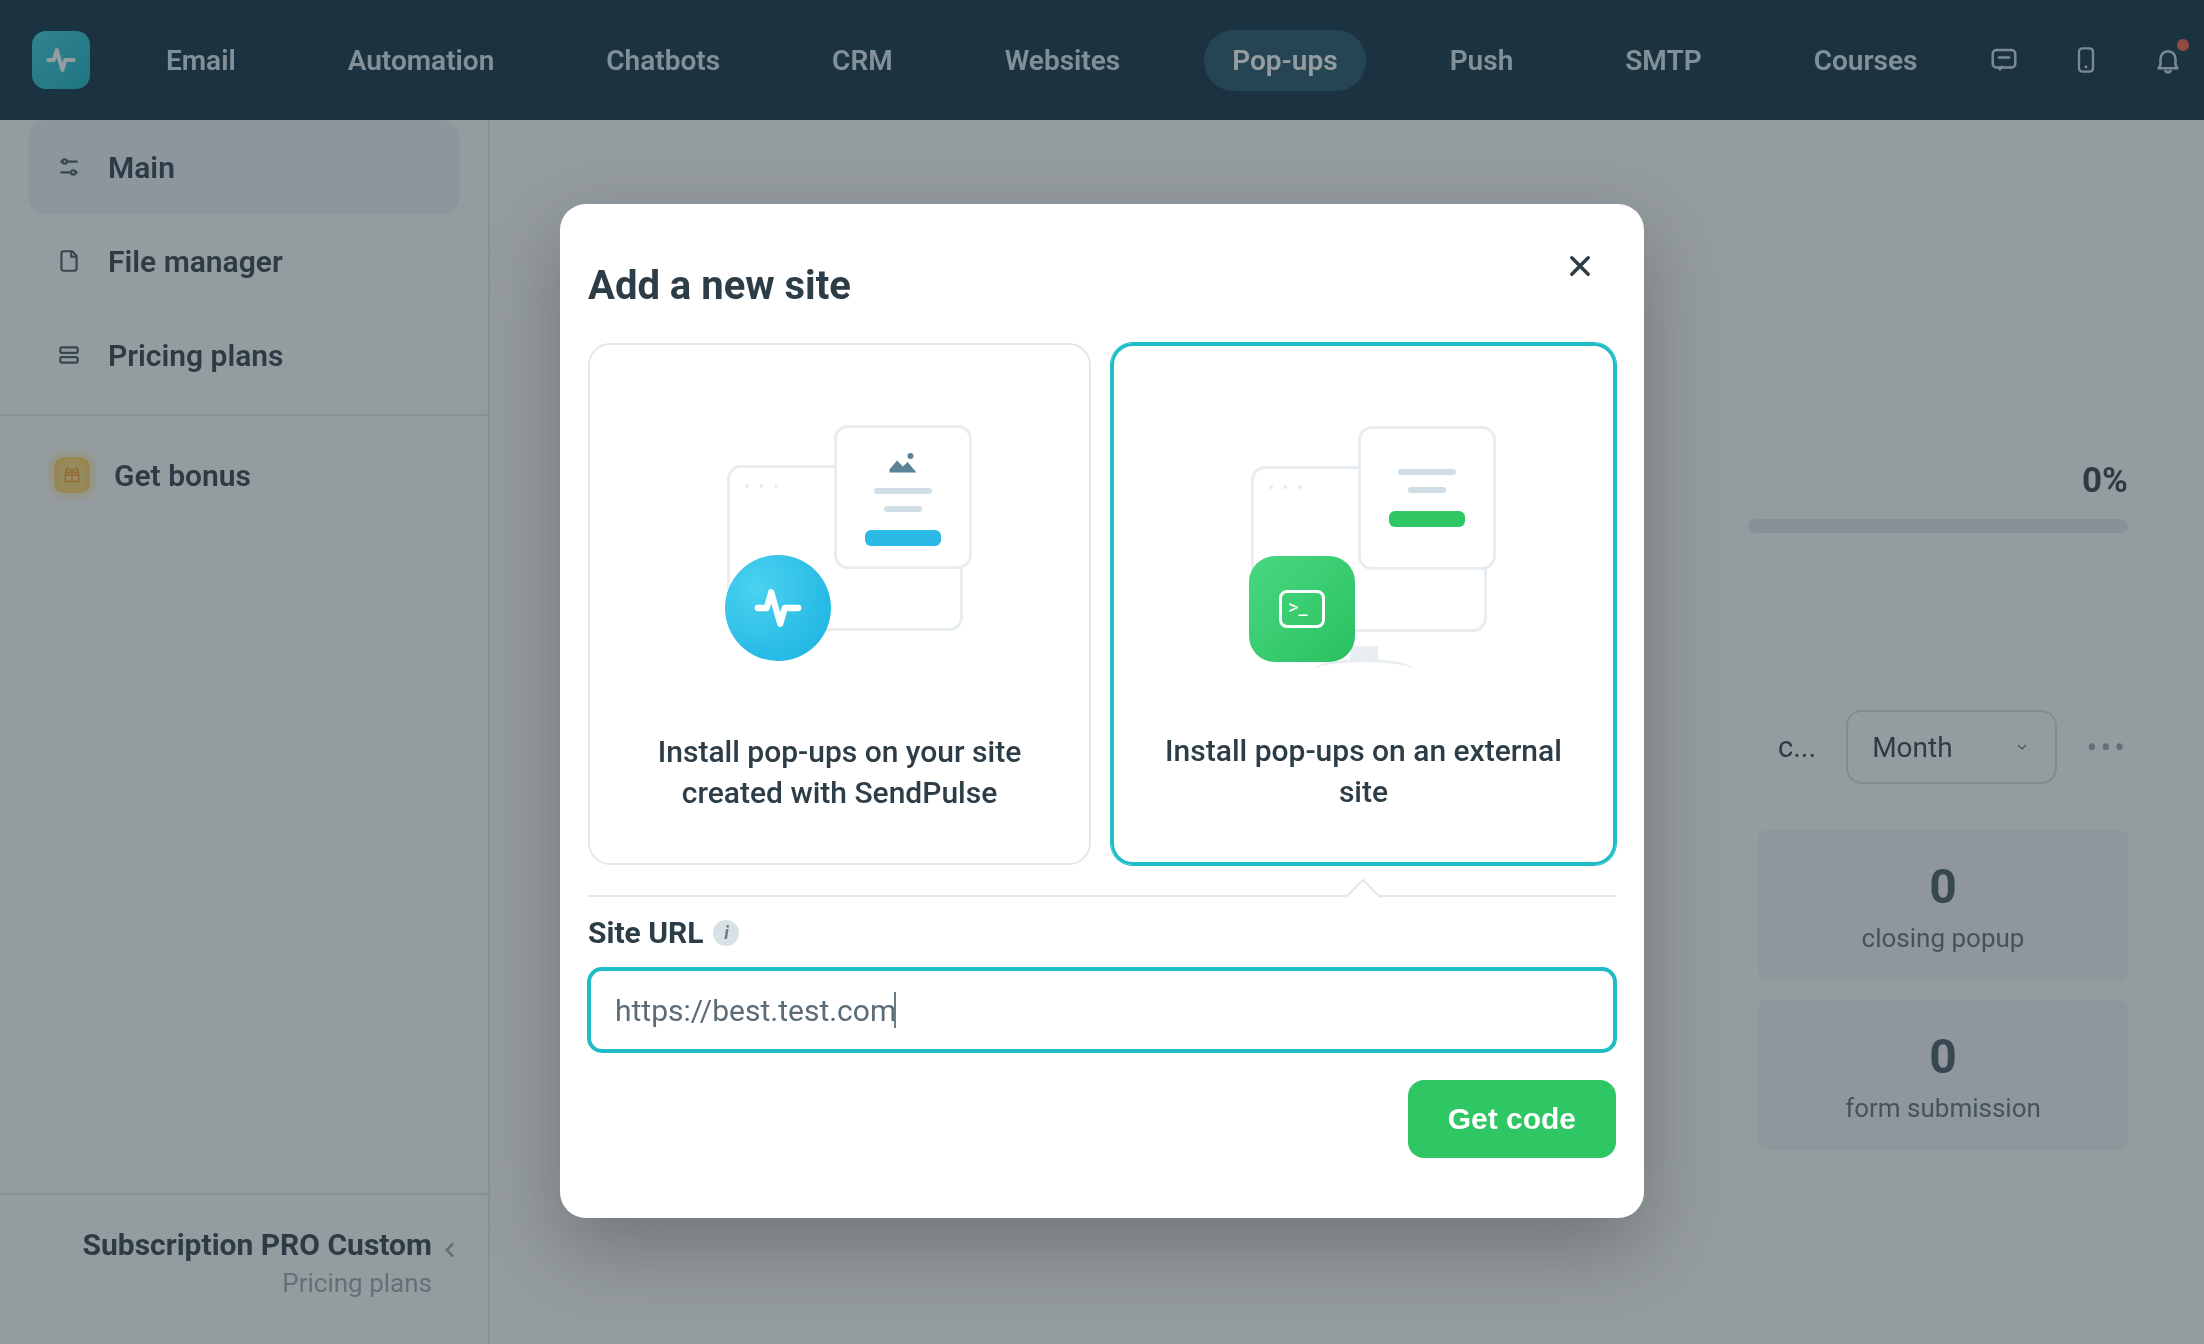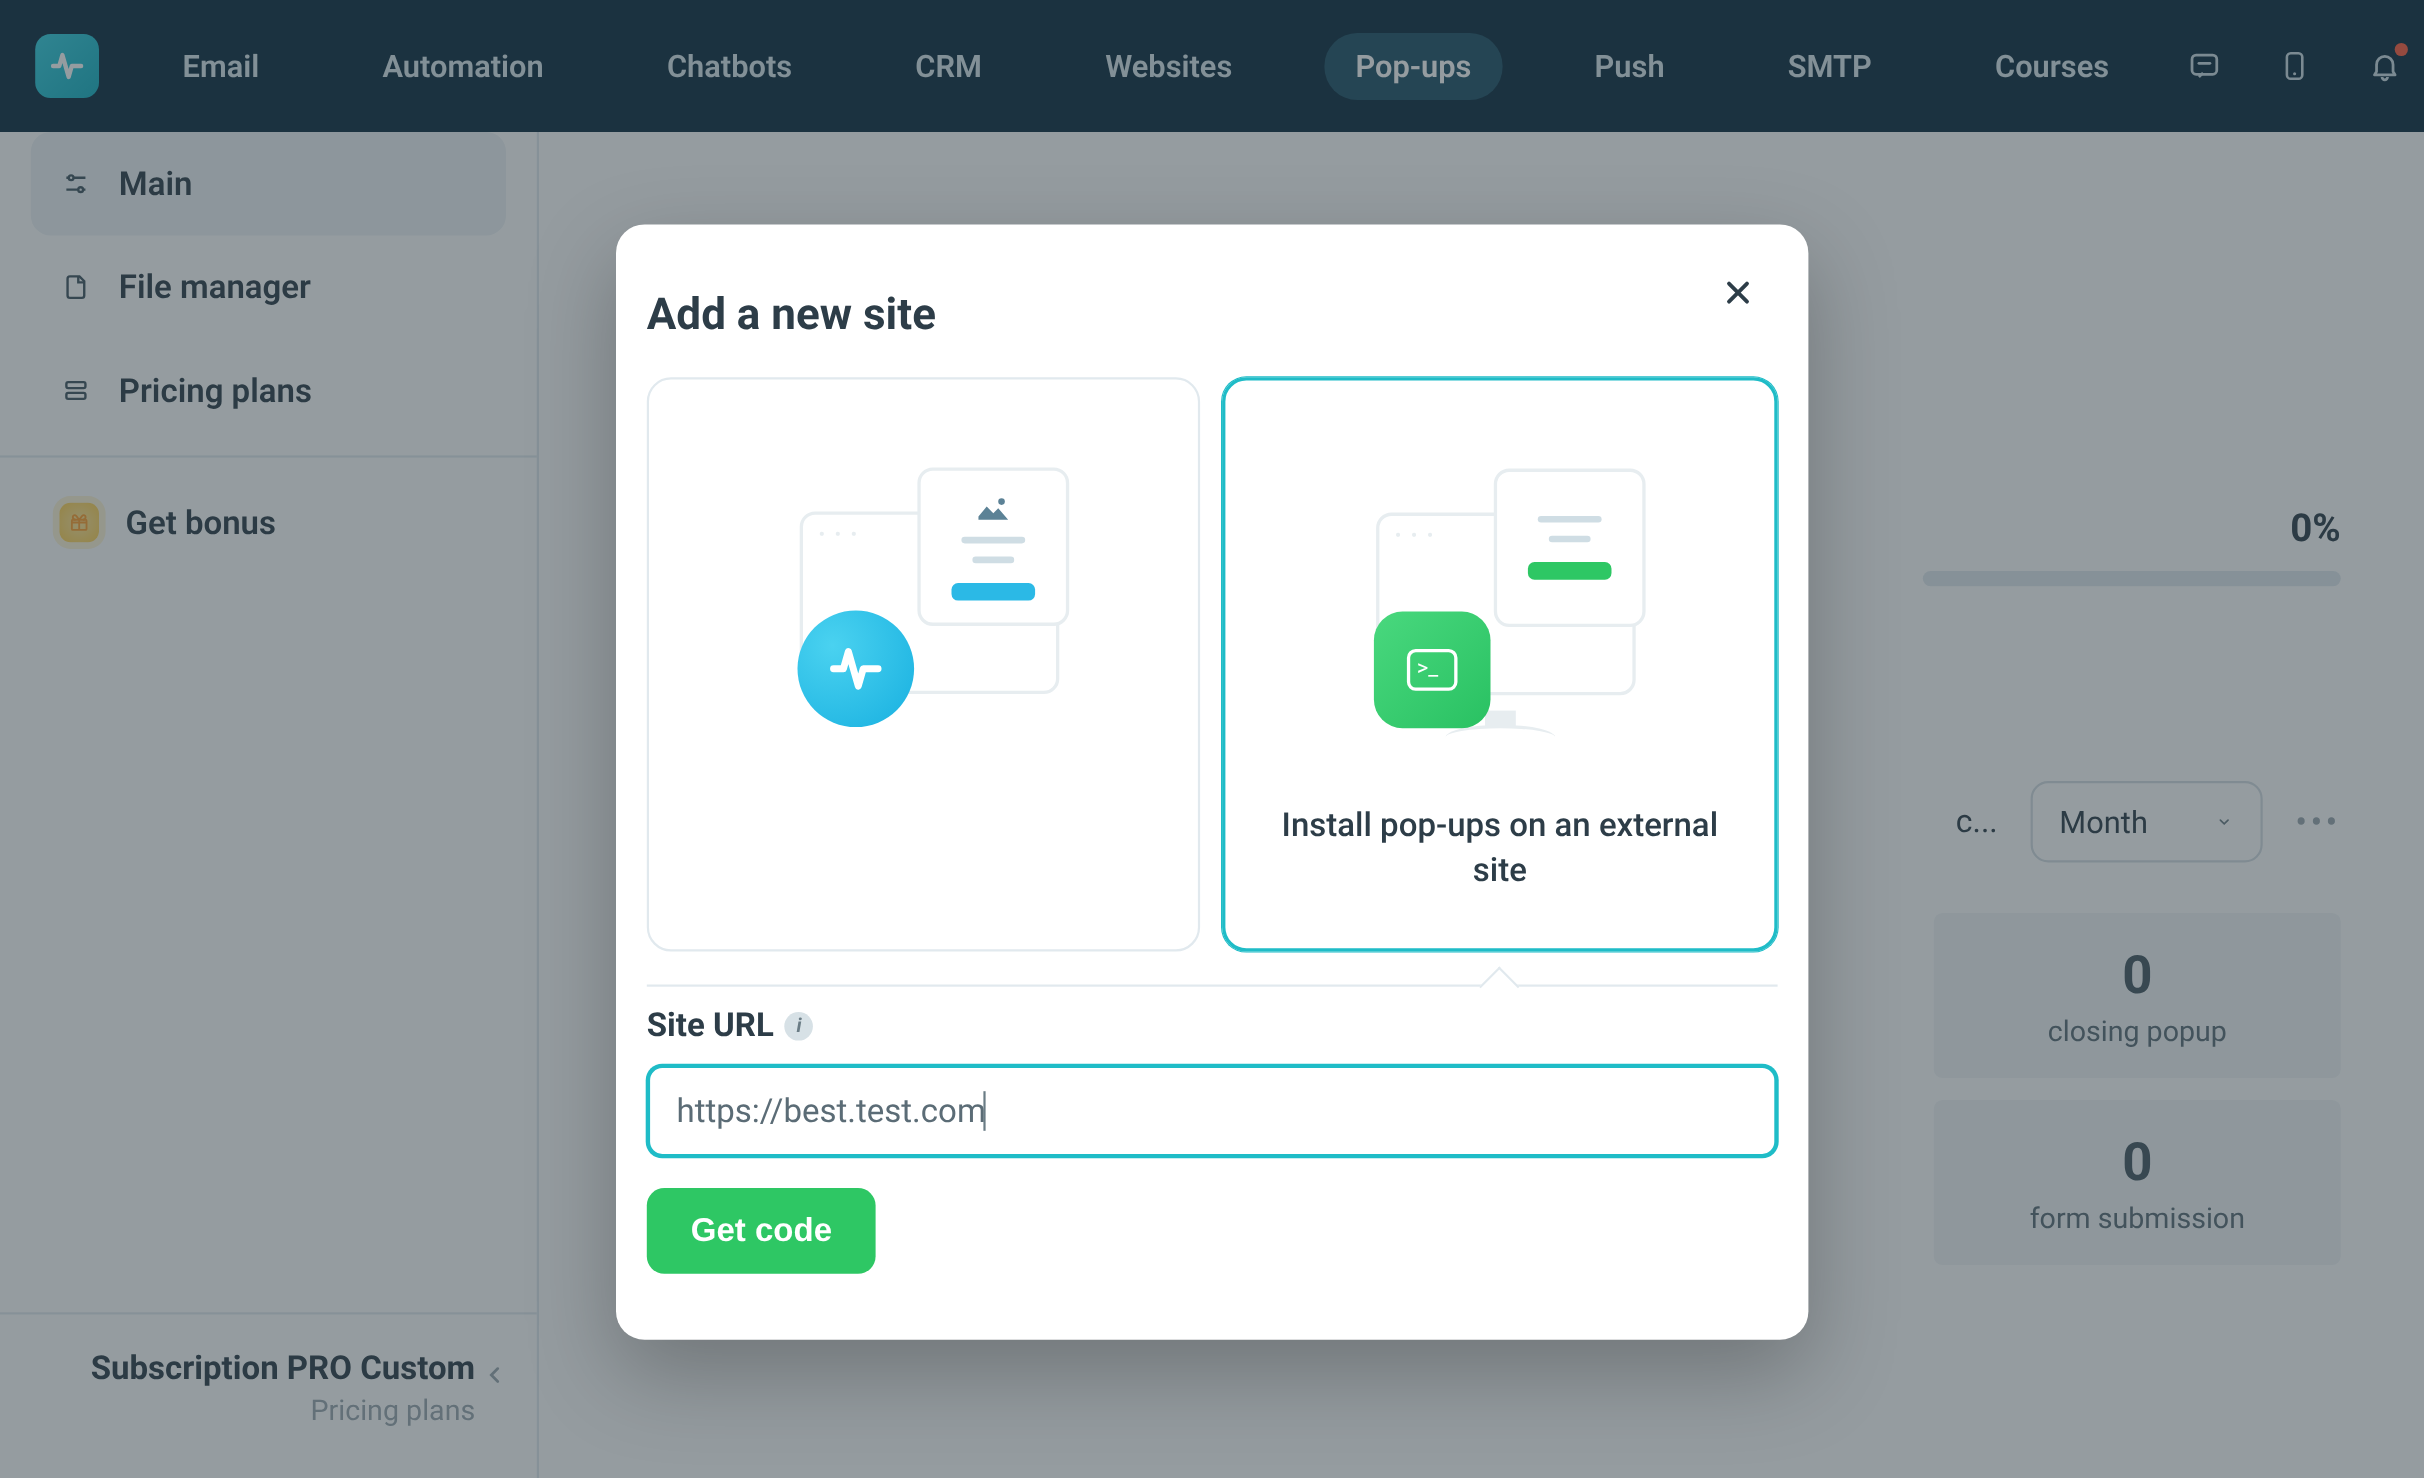--- a/index.html
+++ b/index.html
@@ -474,21 +474,21 @@
     font-size: 30px;
     color: #5b6c76;
     display:flex;
     align-items:center;
     background:#fff;
     cursor:text;
   }
 
   .modal-actions {
     display: flex;
-    justify-content: flex-start;
+    justify-content: flex-end;
   }
   .btn-primary {
     background: var(--green);
     color: #fff;
     font-size: 30px;
     font-weight: 700;
     border: none;
     border-radius: 16px;
     padding: 22px 40px;
     cursor: pointer;
@@ -653,20 +653,21 @@
               <div class="line1"></div>
               <div class="line2"></div>
               <div class="btn-blue"></div>
             </div>
             <div class="illus-badge">
               <svg width="54" height="54" viewBox="0 0 24 24" fill="none">
                   <path d="M3 12h4l2-7 4 14 2-7h6" stroke="#ffffff" stroke-width="2.8" stroke-linecap="round" stroke-linejoin="round"></path>
                 </svg>
             </div>
           </div>
+          <div class="option-label">Install pop-ups on your site created with SendPulse</div>
         </div>
 
         <div class="option-card selected">
           <div class="option-illus">
             <div class="illustration-window"></div>
             <div class="illus-popup">
               <div class="line1"></div>
               <div class="line2"></div>
               <div class="btn-green"></div>
             </div>

